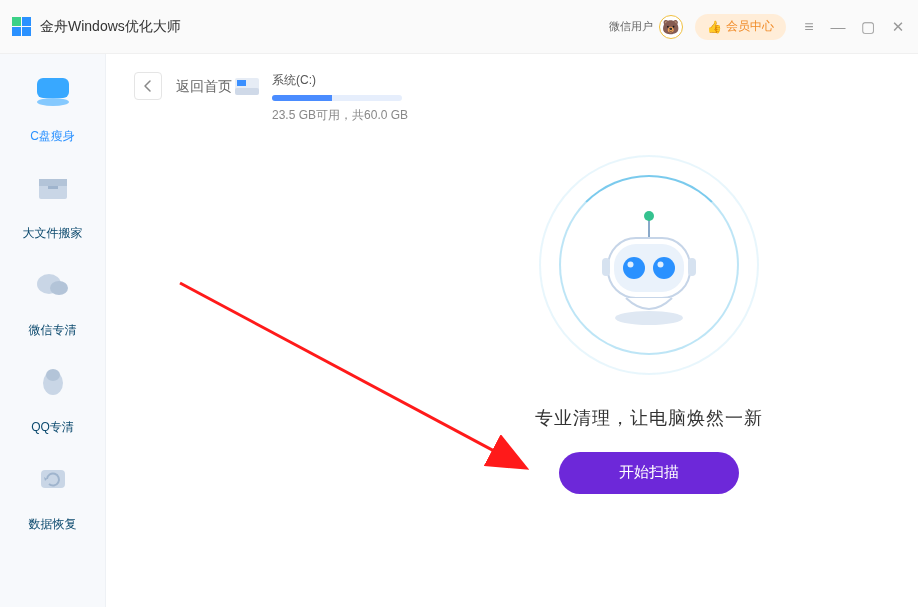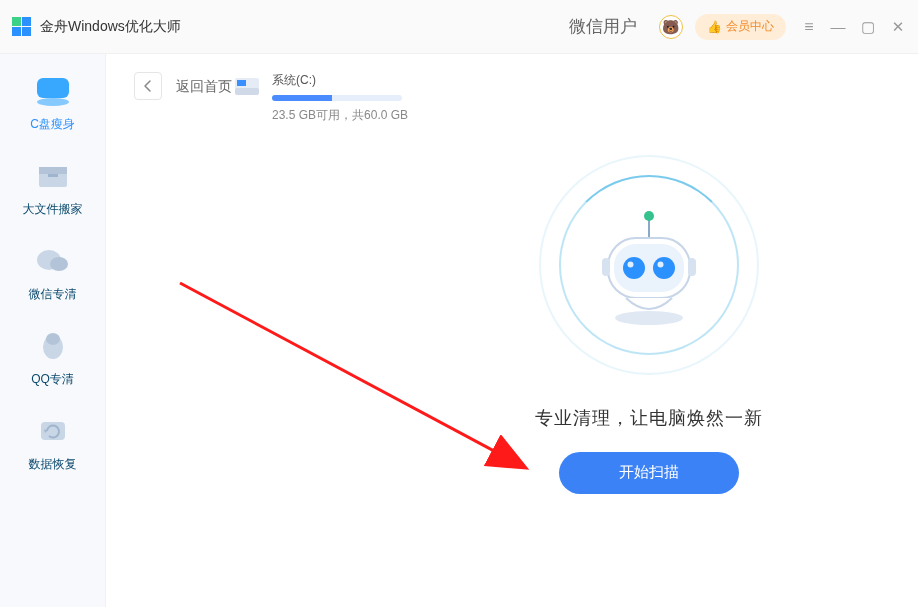--- a/index.html
+++ b/index.html
@@ -35,21 +35,21 @@
       flex-wrap: wrap;
       gap: 1px;
     }
     .app-logo div { width: 9px; height: 9px; }
     .app-logo div:nth-child(1){ background:#3bd187; }
     .app-logo div:nth-child(2){ background:#2a91ff; }
     .app-logo div:nth-child(3){ background:#2a91ff; }
     .app-logo div:nth-child(4){ background:#2a91ff; }
     .app-title { color:#333; font-size:14px; }
     .title-spacer { flex:1; }
-    .user-label { color:#666; font-size:17px; margin-right:22px; }
+    .user-label { color:#666; font-size:11px; margin-right:6px; }
     .user-avatar {
       width:24px; height:24px; border-radius:50%;
       background: #fff; border:1px solid #f0c040;
       display:flex; align-items:center; justify-content:center;
       margin-right:12px;
       font-size:14px;
     }
     .member-btn {
       height:26px; padding:0 12px;
       background:#ffedd8; color:#f08c2a;
@@ -68,21 +68,21 @@
     
     .sidebar {
       width: 106px;
       background:#f7f9fc;
       border-right:1px solid #eef1f5;
       padding-top:18px;
       display:flex; flex-direction:column; align-items:center;
       gap:24px;
     }
     .sidebar-item {
-      width:100%; display:flex; flex-direction:column; align-items:center; gap:6px;
+      width:100%; display:flex; flex-direction:column; align-items:center; gap:18px;
       cursor:pointer;
     }
     .sidebar-item .icon-wrap {
       width:44px; height:38px; display:flex; align-items:center; justify-content:center;
     }
     .sidebar-item.active .label { color:#2a91ff; }
     .sidebar-item .label { font-size:12px; color:#0c4a6e; }
     .sidebar-item svg { display:block; }
 
     
@@ -121,21 +121,21 @@
     .ring {
       position:absolute; border-radius:50%;
     }
     .ring1 { width:220px; height:220px; border:2px solid rgba(66,180,230,0.12); }
     .ring2 { width:180px; height:180px; border:2px solid rgba(66,180,230,0.35); border-top-color:rgba(66,180,230,0.7); }
     .slogan {
       margin-top:26px; font-size:18px; color:#333; letter-spacing:1px;
     }
     .scan-btn {
       margin-top:22px; width:180px; height:42px;
-      background:#3b82f6; color:#fff; border:none; border-radius:21px;
+      background:#6d28d9; color:#fff; border:none; border-radius:21px;
       font-size:15px; cursor:pointer;
     }
 
     
     .arrow-svg {
       position:absolute; left:70px; top:225px; pointer-events:none;
     }
   </style>
 </head>
 <body>

